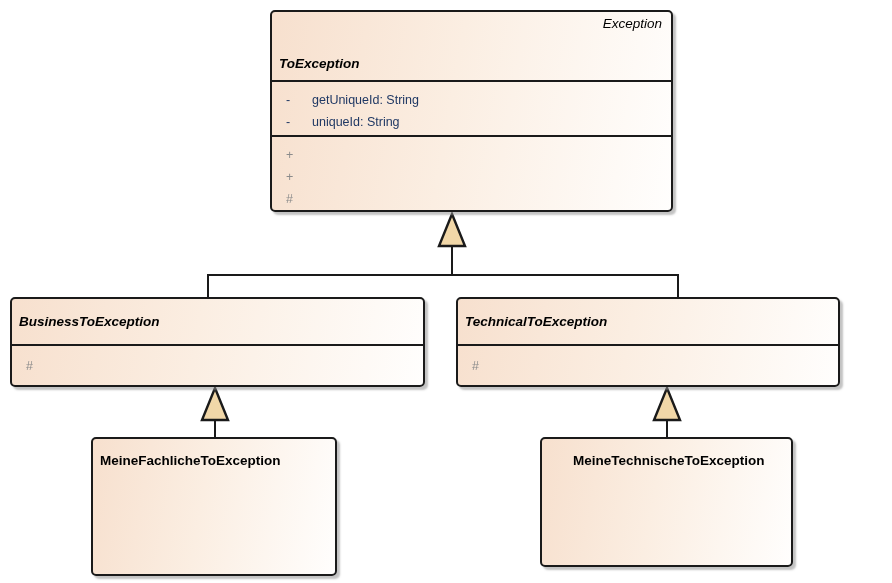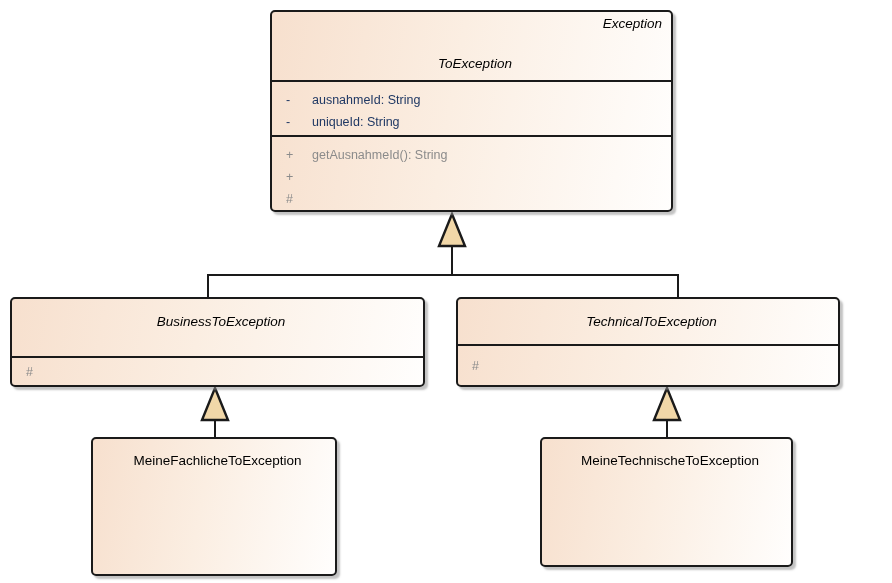--- a/index.html
+++ b/index.html
@@ -27,22 +27,22 @@
     position: absolute;
     top: 4px; right: 9px;
     font-style: italic;
     font-size: 13.5px;
     color: #000000;
     white-space: nowrap;
   }
   .class-title {
     position: absolute;
     left: 7px; right: 0;
-    text-align: center;
-    font-weight: normal;
+    text-align: left;
+    font-weight: bold;
     font-size: 13.5px;
     color: #000000;
     white-space: nowrap;
   }
   .class-title.abstract { font-style: italic; }
   .feature-row {
     position: relative;
     height: 22px;
     line-height: 22px;
     font-size: 12.5px;
@@ -82,43 +82,42 @@
   </svg>
 
   <div class="uml-class" style="left:270px; top:10px; width:403px; height:202px;">
     <div class="compartment" style="height:70px;">
       <div class="stereotype">Exception</div>
       <div class="class-title abstract" style="bottom:9px;">ToException</div>
     </div>
     <div class="compartment" style="height:57px; padding-top:7px;">
       <div class="feature-row attr-color">
         <span class="marker">-</span>
-        <span class="feature-text">ausnahmeId: String</span>
+        <span class="feature-text">getUniqueId: String</span>
       </div>
       <div class="feature-row attr-color">
         <span class="marker">-</span>
         <span class="feature-text">uniqueId: String</span>
       </div>
     </div>
     <div class="compartment" style="flex:1; padding-top:7px;">
       <div class="feature-row meth-color">
         <span class="marker">+</span>
-        <span class="feature-text">getAusnahmeId(): String</span>
       </div>
       <div class="feature-row meth-color">
         <span class="marker">+</span>
       </div>
       <div class="feature-row meth-color">
         <span class="marker">#</span>
       </div>
     </div>
   </div>
 
   <div class="uml-class" style="left:10px; top:297px; width:415px; height:90px;">
-    <div class="compartment" style="height:57px;">
+    <div class="compartment" style="height:45px;">
       <div class="class-title abstract" style="top:15px;">BusinessToException</div>
     </div>
     <div class="compartment" style="flex:1; display:flex; align-items:center;">
       <div class="feature-row meth-color" style="width:100%;">
         <span class="marker">#</span>
       </div>
     </div>
   </div>
 
   <div class="uml-class" style="left:456px; top:297px; width:384px; height:90px;">
@@ -131,19 +130,19 @@
       </div>
     </div>
   </div>
 
   <div class="uml-class" style="left:91px; top:437px; width:246px; height:139px;">
     <div class="compartment" style="flex:1;">
       <div class="class-title" style="top:14px;">MeineFachlicheToException</div>
     </div>
   </div>
 
-  <div class="uml-class" style="left:540px; top:437px; width:253px; height:130px;">
+  <div class="uml-class" style="left:540px; top:437px; width:253px; height:130px;padding-left:24px;">
     <div class="compartment" style="flex:1;">
       <div class="class-title" style="top:14px;">MeineTechnischeToException</div>
     </div>
   </div>
 
 </div>
 
 </body></html>

